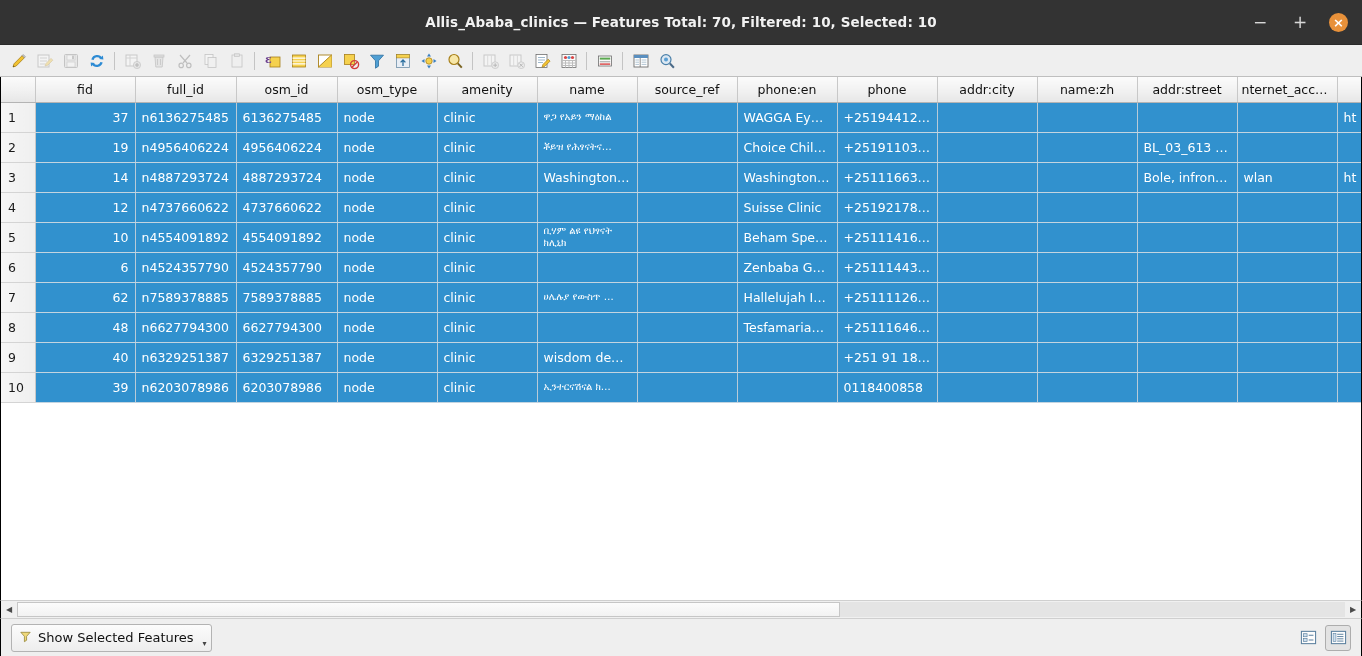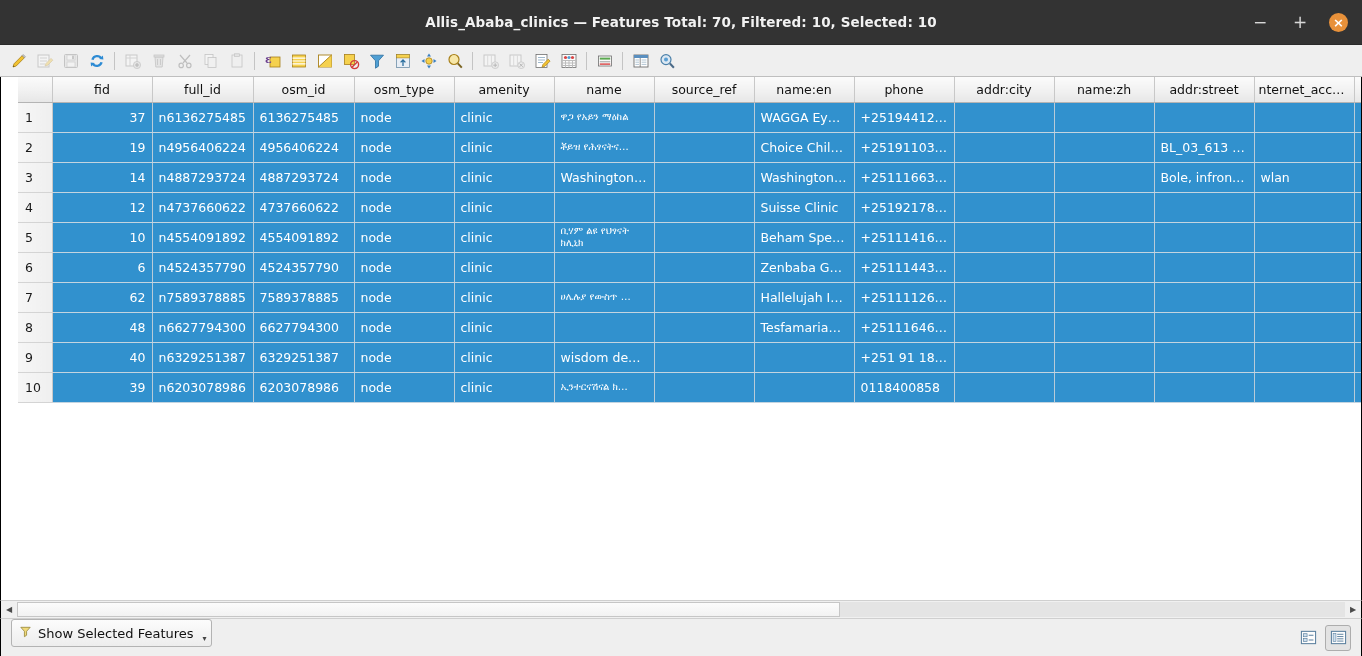--- a/index.html
+++ b/index.html
@@ -103,21 +103,20 @@
   .tb-btn.disabled svg { opacity: 0.33; }
   
   .table-wrap {
     flex: 1;
     background: #ffffff;
     overflow: hidden;
     position: relative;
     border-left: 1px solid #000;
     border-right: 1px solid #000;
     box-sizing: border-box;
-    padding-left: 17px;
   }
   table.attr {
     border-collapse: collapse;
     table-layout: fixed;
     width: 1410px;
     font-size: 12.5px;
   }
   table.attr th, table.attr td {
     box-sizing: border-box;
     overflow: hidden;
@@ -222,20 +221,21 @@
     box-sizing: border-box;
     cursor: pointer;
   }
   
   .statusbar {
     height: 38px;
     min-height: 38px;
     background: #efefef;
     border-top: 1px solid #cfcfcf;
     display: flex;
+    align-items: center;
     padding: 0 10px;
     box-sizing: border-box;
     border-left: 1px solid #000;
     border-right: 1px solid #000;
   }
   .filter-btn {
     display: flex;
     align-items: center;
     gap: 6px;
     height: 26px;
@@ -502,21 +502,21 @@
       <thead>
         <tr>
           <th class="corner"></th>
           <th class="c-fid">fid</th>
           <th class="c-fullid">full_id</th>
           <th class="c-osmid">osm_id</th>
           <th class="c-osmtype">osm_type</th>
           <th class="c-amenity">amenity</th>
           <th class="c-name">name</th>
           <th class="c-srcref">source_ref</th>
-          <th class="c-nameen">name:en</th>
+          <th class="c-nameen">phone:en</th>
           <th class="c-phone">phone</th>
           <th class="c-addrcity">addr:city</th>
           <th class="c-namezh">name:zh</th>
           <th class="c-addrst">addr:street</th>
           <th class="c-inet">nternet_access</th>
           <th class="c-extra"></th>
         </tr>
       </thead>
       <tbody>
           <tr class="selected">

